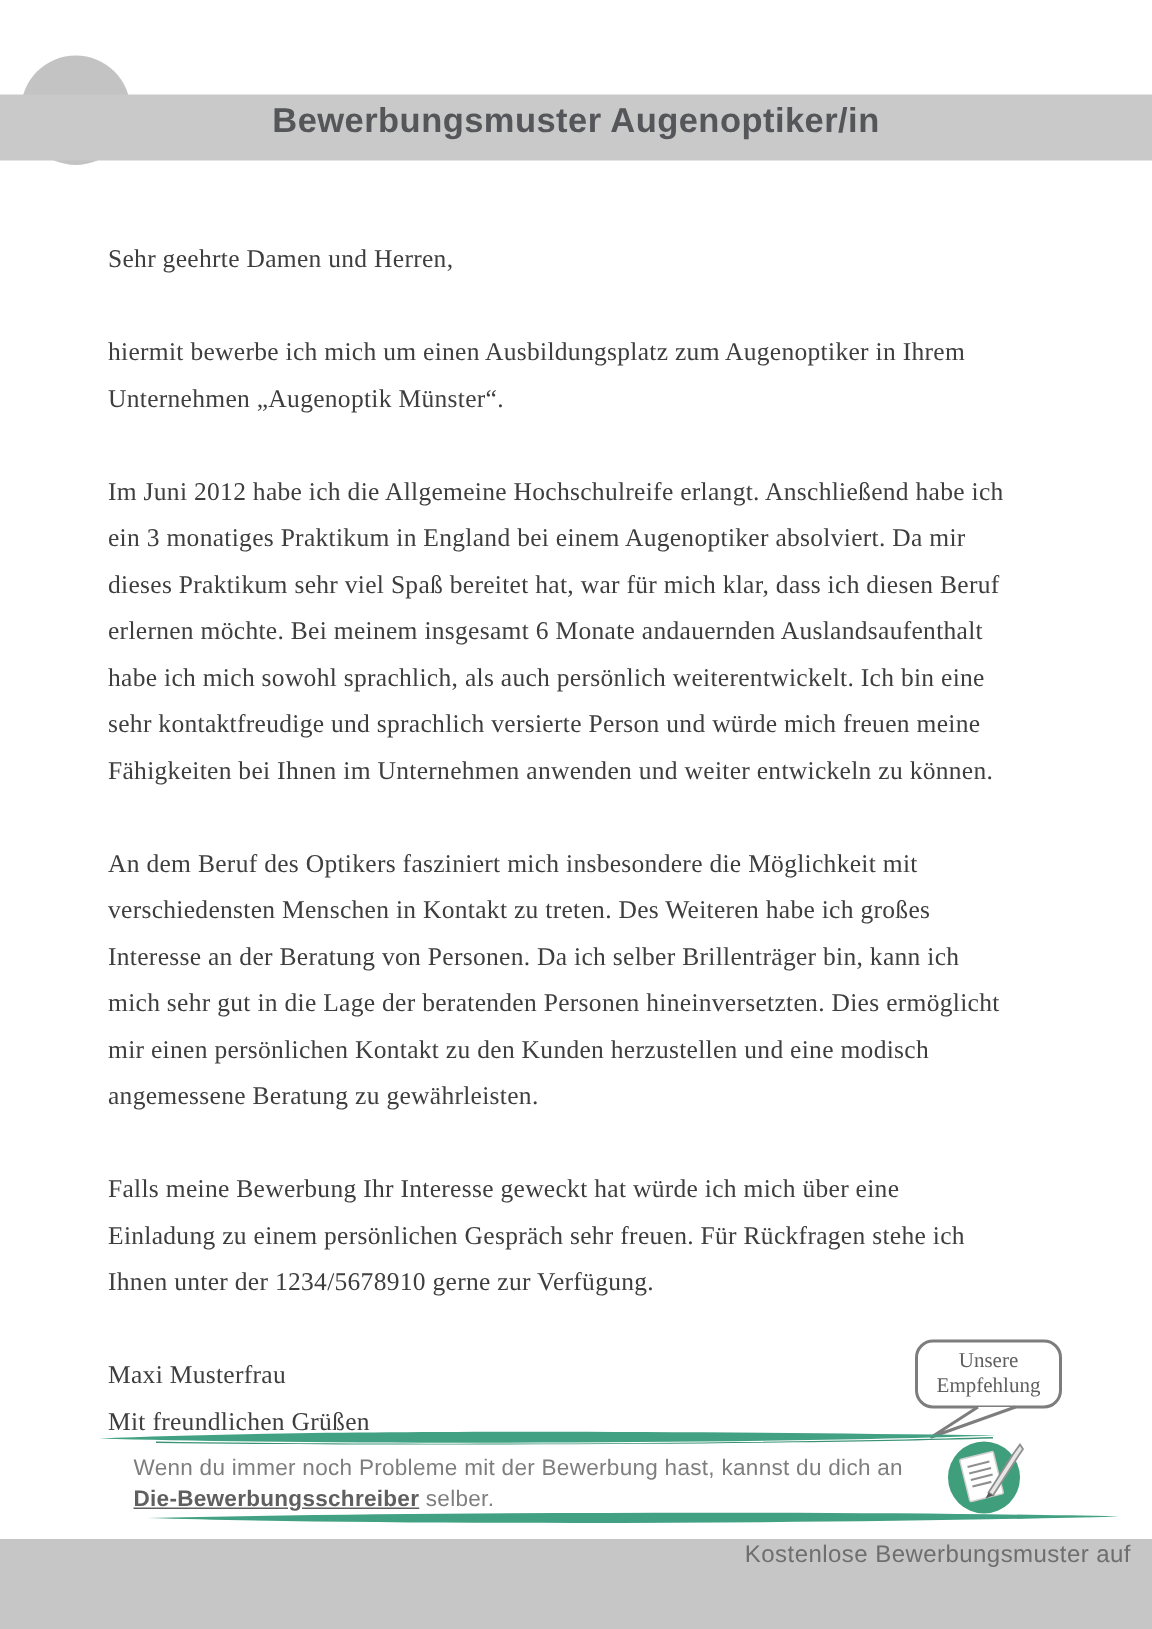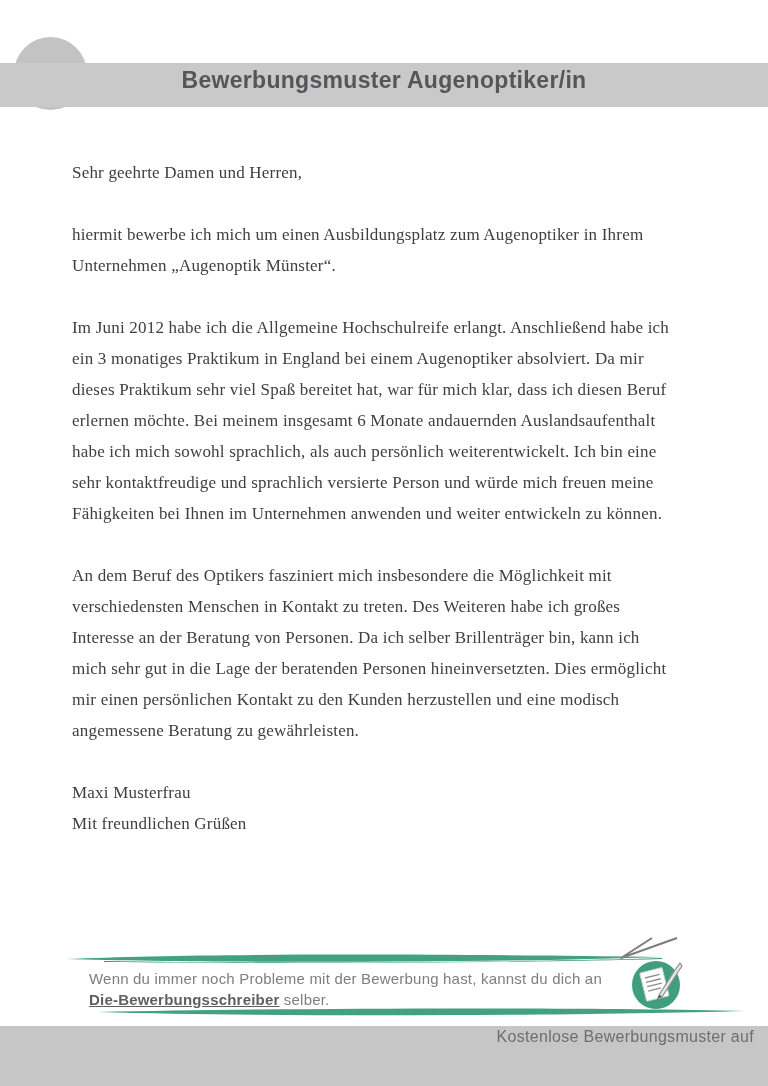--- a/index.html
+++ b/index.html
@@ -86,24 +86,31 @@
 erlernen möchte. Bei meinem insgesamt 6 Monate andauernden Auslandsaufenthalt
 habe ich mich sowohl sprachlich, als auch persönlich weiterentwickelt. Ich bin eine
 sehr kontaktfreudige und sprachlich versierte Person und würde mich freuen meine
 Fähigkeiten bei Ihnen im Unternehmen anwenden und weiter entwickeln zu können.</p>
     <p>An dem Beruf des Optikers fasziniert mich insbesondere die Möglichkeit mit
 verschiedensten Menschen in Kontakt zu treten. Des Weiteren habe ich großes
 Interesse an der Beratung von Personen. Da ich selber Brillenträger bin, kann ich
 mich sehr gut in die Lage der beratenden Personen hineinversetzten. Dies ermöglicht
 mir einen persönlichen Kontakt zu den Kunden herzustellen und eine modisch
 angemessene Beratung zu gewährleisten.</p>
+    <p>Falls meine Bewerbung Ihr Interesse geweckt hat würde ich mich über eine
+Einladung zu einem persönlichen Gespräch sehr freuen. Für Rückfragen stehe ich
+Ihnen unter der 1234/5678910 gerne zur Verfügung.</p>
     <p class="no-gap">Maxi Musterfrau</p>
     <p class="no-gap">Mit freundlichen Grüßen</p>
   </div>
 
+  <div class="bubble">
+    <span>Unsere
+Empfehlung</span>
+  </div>
   <svg class="bubble-tail" width="66" height="26" viewBox="0 0 66 26">
     <path d="M36,2 L5,22 L61,2" fill="#ffffff" stroke="#7d7d7d" stroke-width="2" stroke-linejoin="round"></path>
   </svg>
 
   <svg class="brush-top" width="604" height="16" viewBox="0 0 604 16">
     <path d="M2,9 C120,4 320,3 600,7 C430,13 140,13 2,9 Z" fill="#43a183"></path>
     <path d="M40,11 C220,14 480,12 598,8 L598,9 C460,13 200,14 40,12 Z" fill="#3a9375"></path>
   </svg>
 
   <div class="banner-text">

